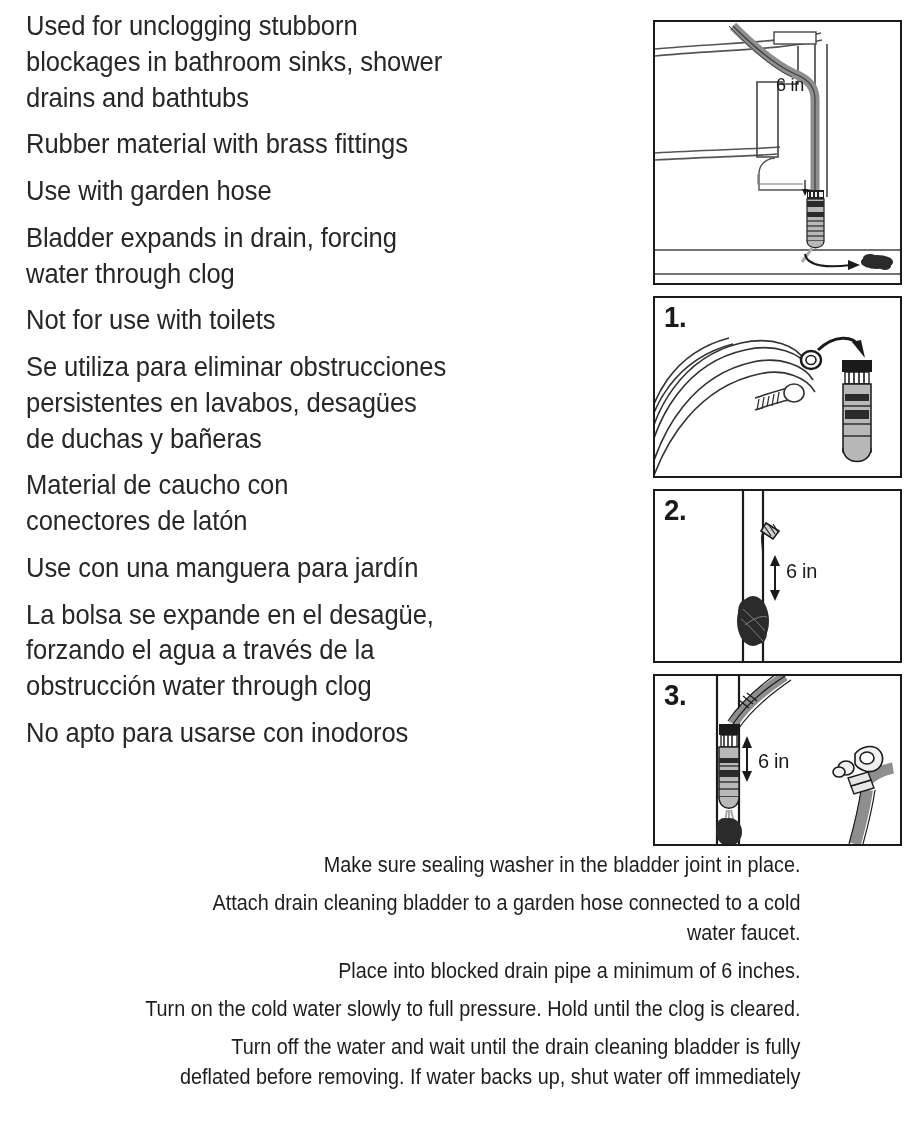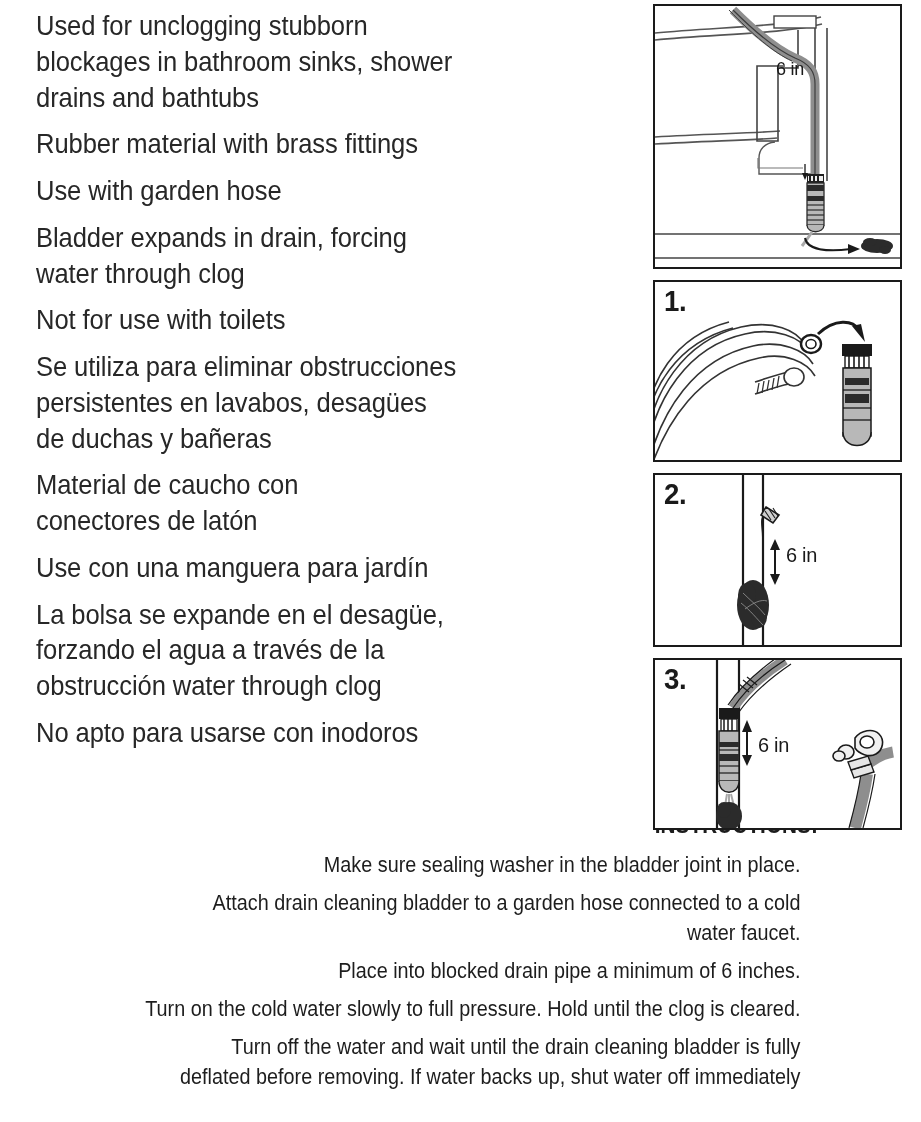--- a/index.html
+++ b/index.html
@@ -13,21 +13,21 @@
     position: relative;
     overflow: hidden;
     font-family: "Liberation Sans", "DejaVu Sans", sans-serif;
     color: #272727;
     -webkit-font-smoothing: antialiased;
   }
 
   
   #features-column {
     position: absolute;
-    left: 36px;
+    left: 26px;
     top: 8px;
     width: 610px;
   }
   .feature-item {
     font-size: 27.5px;
     line-height: 1.30;
     letter-spacing: -0.1px;
     margin-bottom: 11px;
     transform: scaleX(0.93);
     transform-origin: left top;
@@ -59,21 +59,21 @@
     transform: scaleX(0.88);
     transform-origin: left top;
     white-space: pre-line;
     color: #1d1d1d;
   }
 
   
   #illustrations {
     position: absolute;
     left: 653px;
-    top: 4px;
+    top: 20px;
     width: 249px;
     text-align: center;
   }
   .panel {
     position: relative;
     border: 2px solid #1a1a1a;
     background: #ffffff;
     box-sizing: border-box;
     overflow: hidden;
     margin-bottom: 11px;

